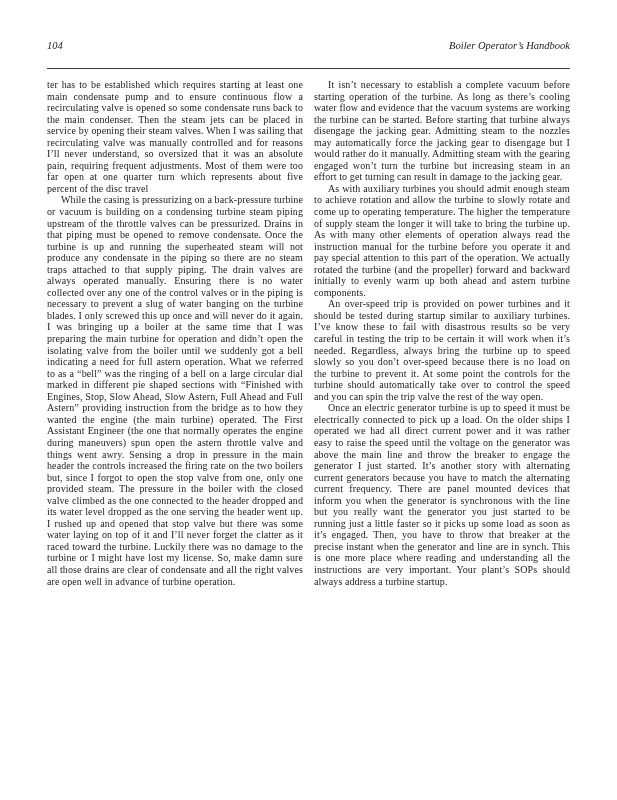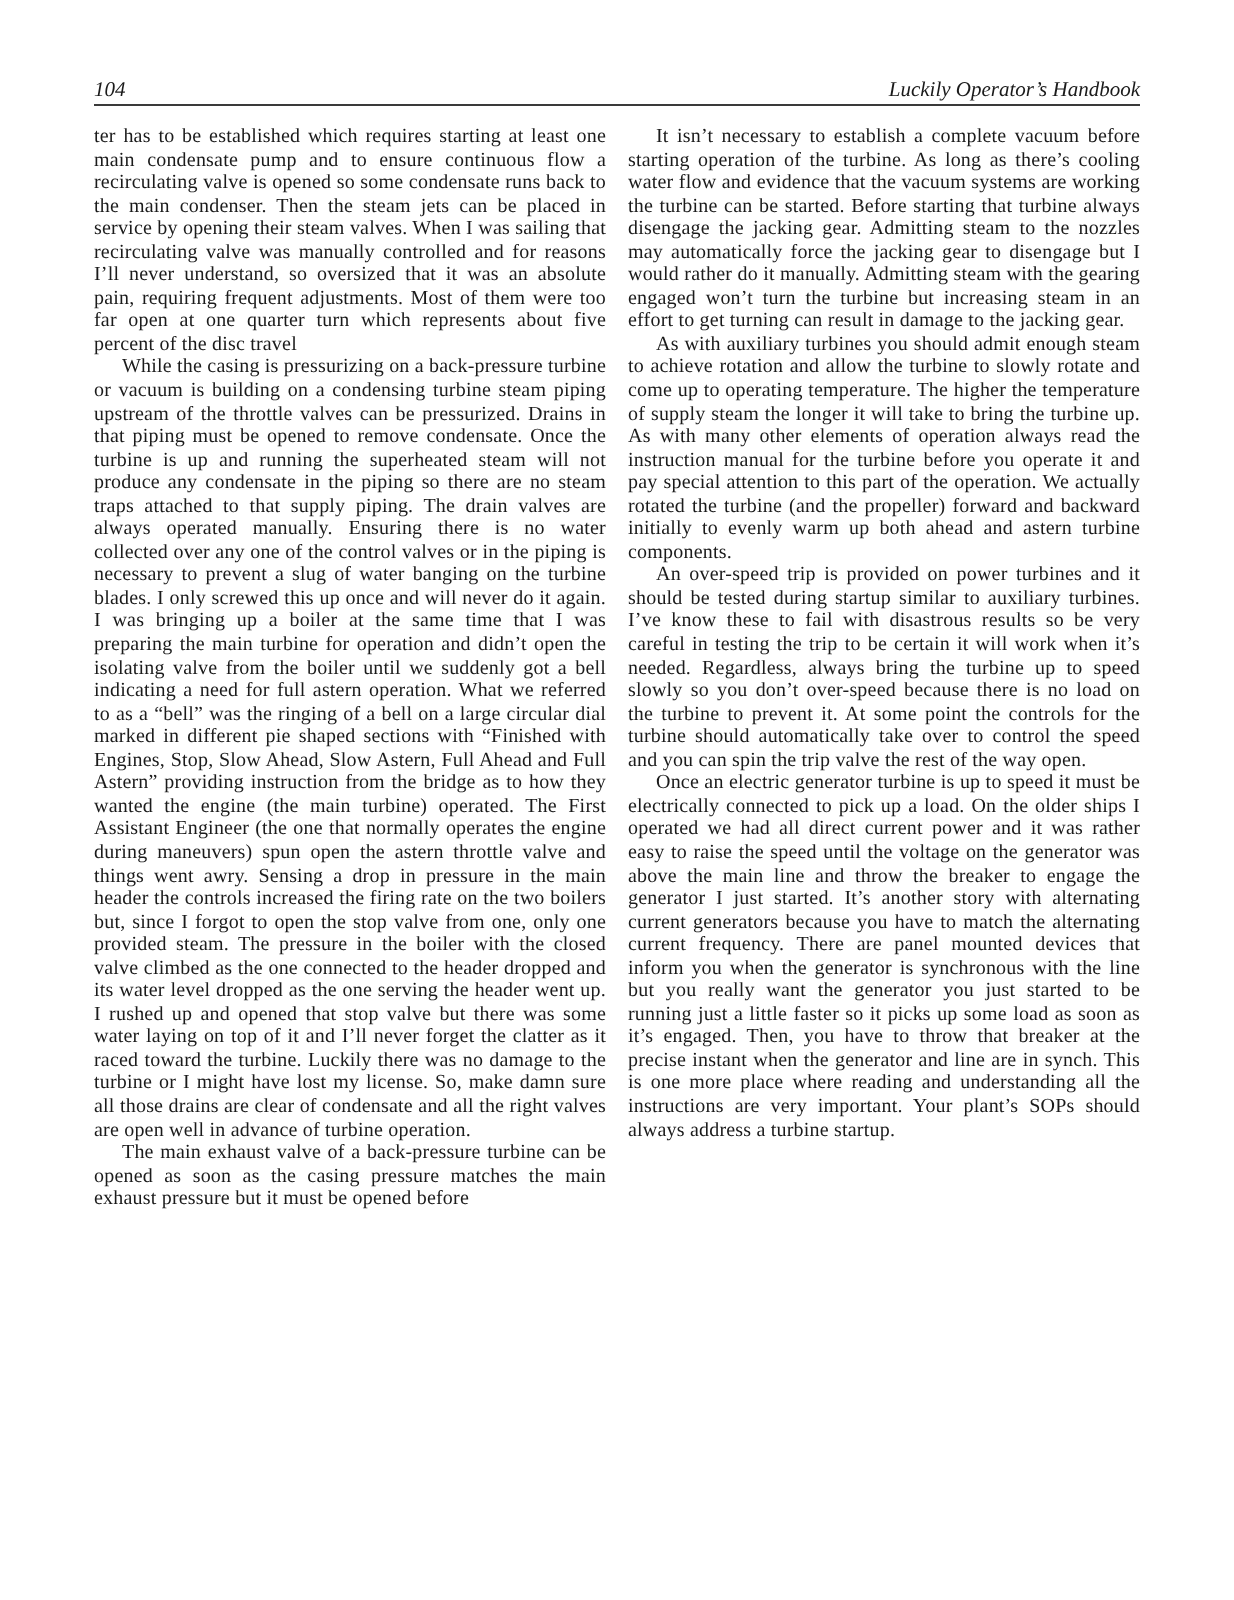--- a/index.html
+++ b/index.html
@@ -21,21 +21,21 @@
     padding: 40px 47px 0 47px;
     background: #ffffff;
   }
   .running-header {
     display: flex;
     justify-content: space-between;
     align-items: flex-end;
     font-style: italic;
     font-size: 10.5px;
     line-height: 12px;
-    padding-bottom: 0;
+    padding-bottom: 16px;
     border-bottom: 1px solid #3a3a3a;
   }
   .columns {
     display: flex;
     gap: 11px;
     margin-top: 10px;
   }
   .column {
     width: 256px;
     font-size: 10px;
@@ -51,29 +51,28 @@
     text-indent: 14px;
   }
 </style>
 </head>
 <body>
 
 <div class="page">
 
   <div class="running-header">
     <span>104</span>
-    <span>Luckily Operator’s Handbook</span>
+    <span>Boiler Operator’s Handbook</span>
   </div>
 
   <div class="columns">
 
     <div class="column">
       <p>ter has to be established which requires starting at least one main condensate pump and to ensure continuous flow a recirculating valve is opened so some condensate runs back to the main condenser. Then the steam jets can be placed in service by opening their steam valves. When I was sailing that recirculating valve was manually controlled and for reasons I’ll never understand, so oversized that it was an absolute pain, requiring frequent adjustments. Most of them were too far open at one quarter turn which represents about five percent of the disc travel</p>
       <p class="indent">While the casing is pressurizing on a back-pressure turbine or vacuum is building on a condensing turbine steam piping upstream of the throttle valves can be pressurized. Drains in that piping must be opened to remove condensate. Once the turbine is up and running the superheated steam will not produce any condensate in the piping so there are no steam traps attached to that supply piping. The drain valves are always operated manually. Ensuring there is no water collected over any one of the control valves or in the piping is necessary to prevent a slug of water banging on the turbine blades. I only screwed this up once and will never do it again. I was bringing up a boiler at the same time that I was preparing the main turbine for operation and didn’t open the isolating valve from the boiler until we suddenly got a bell indicating a need for full astern operation. What we referred to as a “bell” was the ringing of a bell on a large circular dial marked in different pie shaped sections with “Finished with Engines, Stop, Slow Ahead, Slow Astern, Full Ahead and Full Astern” providing instruction from the bridge as to how they wanted the engine (the main turbine) operated. The First Assistant Engineer (the one that normally operates the engine during maneuvers) spun open the astern throttle valve and things went awry. Sensing a drop in pressure in the main header the controls increased the firing rate on the two boilers but, since I forgot to open the stop valve from one, only one provided steam. The pressure in the boiler with the closed valve climbed as the one connected to the header dropped and its water level dropped as the one serving the header went up. I rushed up and opened that stop valve but there was some water laying on top of it and I’ll never forget the clatter as it raced toward the turbine. Luckily there was no damage to the turbine or I might have lost my license. So, make damn sure all those drains are clear of condensate and all the right valves are open well in advance of turbine operation.</p>
-      <p class="indent">The main exhaust valve of a back-pressure turbine can be opened as soon as the casing pressure matches the main exhaust pressure but it must be opened before</p>
     </div>
 
     <div class="column">
       <p class="indent">It isn’t necessary to establish a complete vacuum before starting operation of the turbine. As long as there’s cooling water flow and evidence that the vacuum systems are working the turbine can be started. Before starting that turbine always disengage the jacking gear. Admitting steam to the nozzles may automatically force the jacking gear to disengage but I would rather do it manually. Admitting steam with the gearing engaged won’t turn the turbine but increasing steam in an effort to get turning can result in damage to the jacking gear.</p>
       <p class="indent">As with auxiliary turbines you should admit enough steam to achieve rotation and allow the turbine to slowly rotate and come up to operating temperature. The higher the temperature of supply steam the longer it will take to bring the turbine up. As with many other elements of operation always read the instruction manual for the turbine before you operate it and pay special attention to this part of the operation. We actually rotated the turbine (and the propeller) forward and backward initially to evenly warm up both ahead and astern turbine components.</p>
       <p class="indent">An over-speed trip is provided on power turbines and it should be tested during startup similar to auxiliary turbines. I’ve know these to fail with disastrous results so be very careful in testing the trip to be certain it will work when it’s needed. Regardless, always bring the turbine up to speed slowly so you don’t over-speed because there is no load on the turbine to prevent it. At some point the controls for the turbine should automatically take over to control the speed and you can spin the trip valve the rest of the way open.</p>
       <p class="indent">Once an electric generator turbine is up to speed it must be electrically connected to pick up a load. On the older ships I operated we had all direct current power and it was rather easy to raise the speed until the voltage on the generator was above the main line and throw the breaker to engage the generator I just started. It’s another story with alternating current generators because you have to match the alternating current frequency. There are panel mounted devices that inform you when the generator is synchronous with the line but you really want the generator you just started to be running just a little faster so it picks up some load as soon as it’s engaged. Then, you have to throw that breaker at the precise instant when the generator and line are in synch. This is one more place where reading and understanding all the instructions are very important. Your plant’s SOPs should always address a turbine startup.</p>
     </div>
 
   </div>

